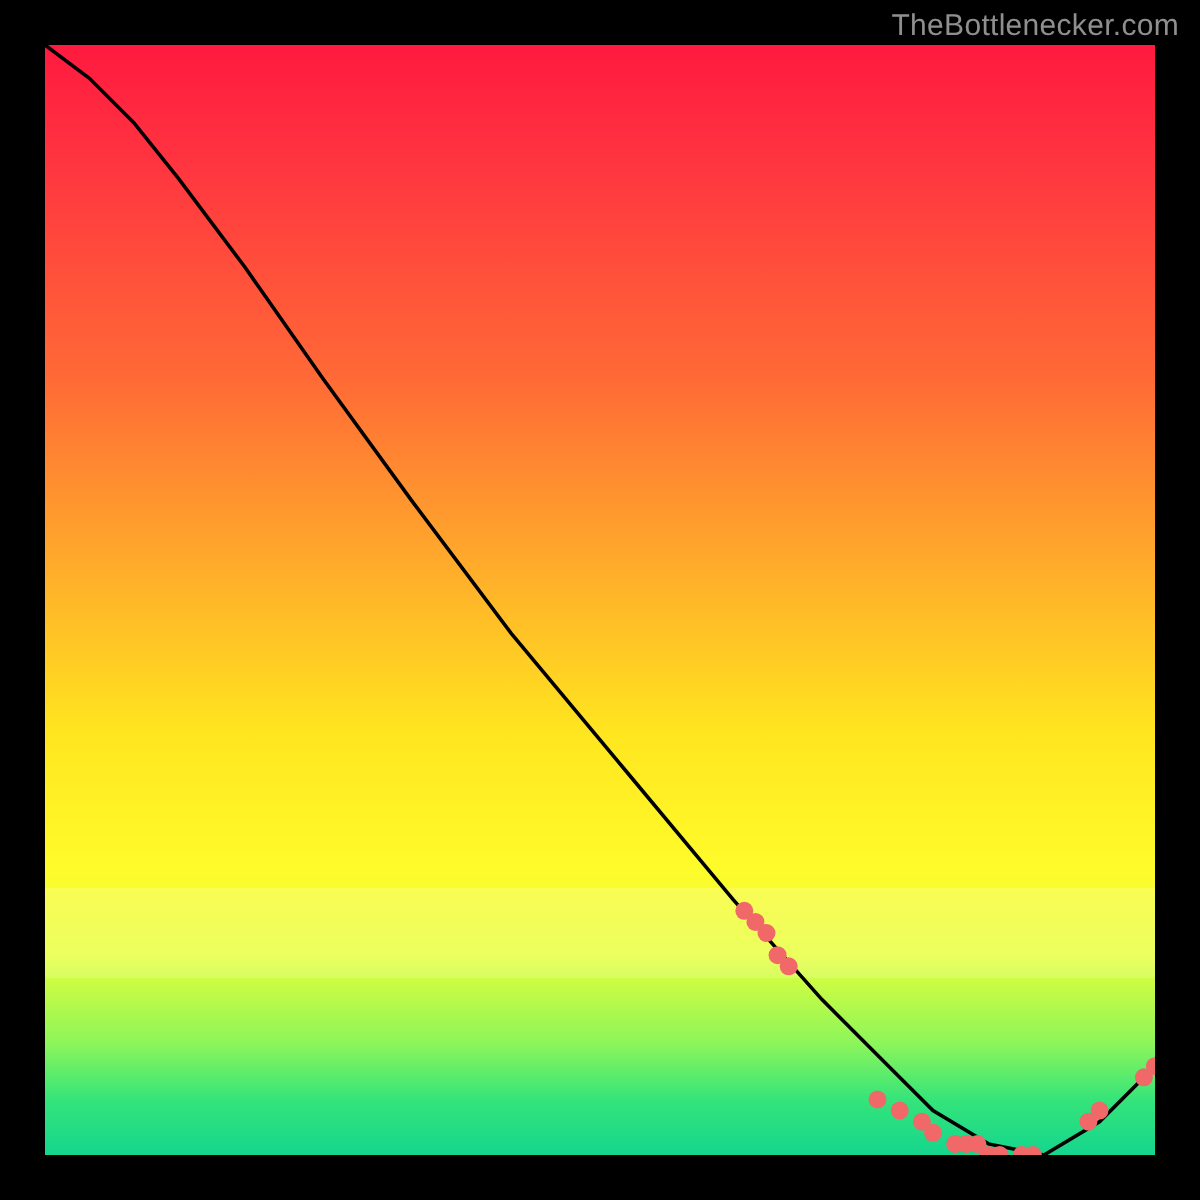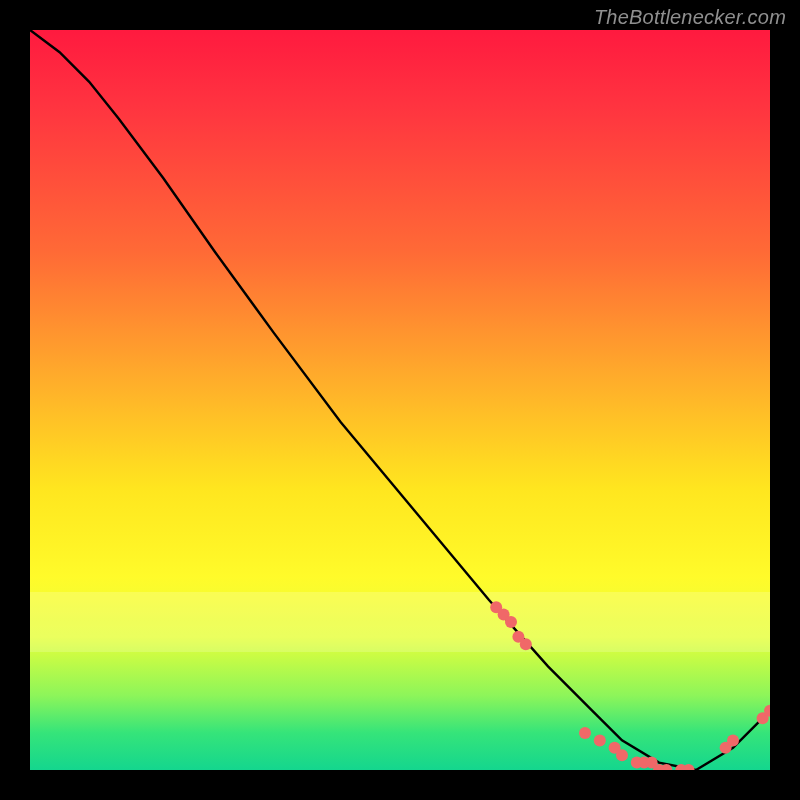--- a/index.html
+++ b/index.html
@@ -20,21 +20,20 @@
   .watermark {
     position: absolute;
     top: 6px;
     right: 14px;
     color: #8f8f8f;
     font-size: 20px;
     font-weight: 500;
     letter-spacing: 0.2px;
     z-index: 5;
     user-select: none;
-    font-style: italic;
   }
   .plot {
     position: absolute;
     left: 30px;
     top: 30px;
     width: 740px;
     height: 740px;
     overflow: hidden;
   }
   

